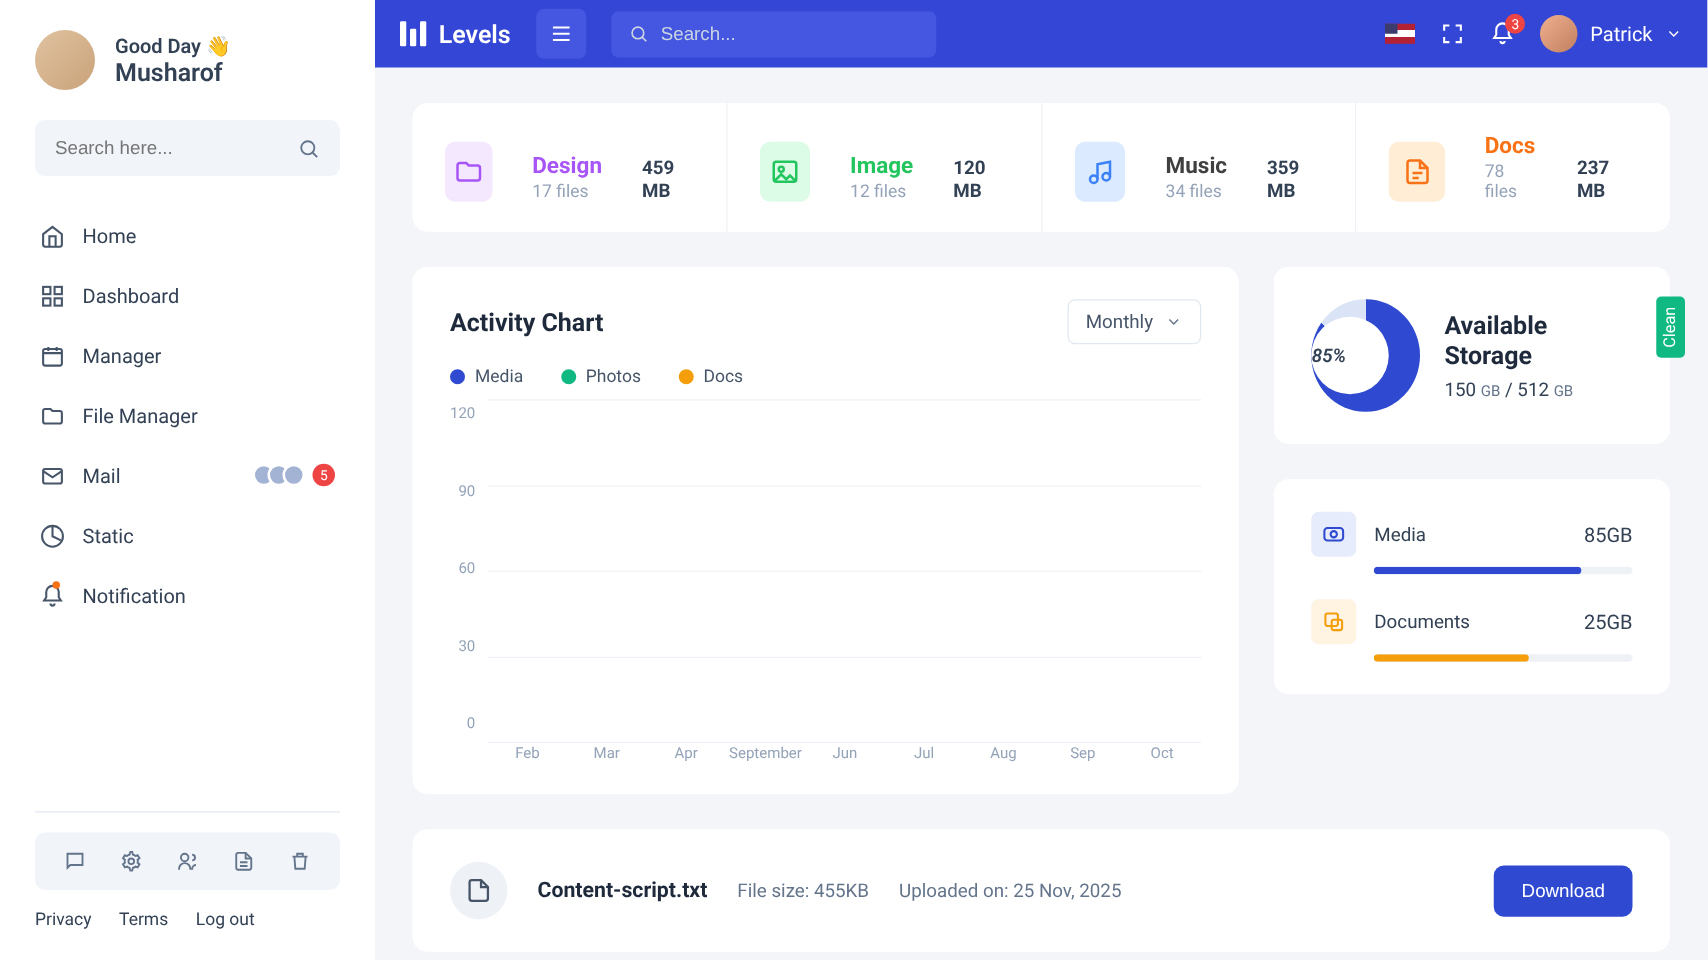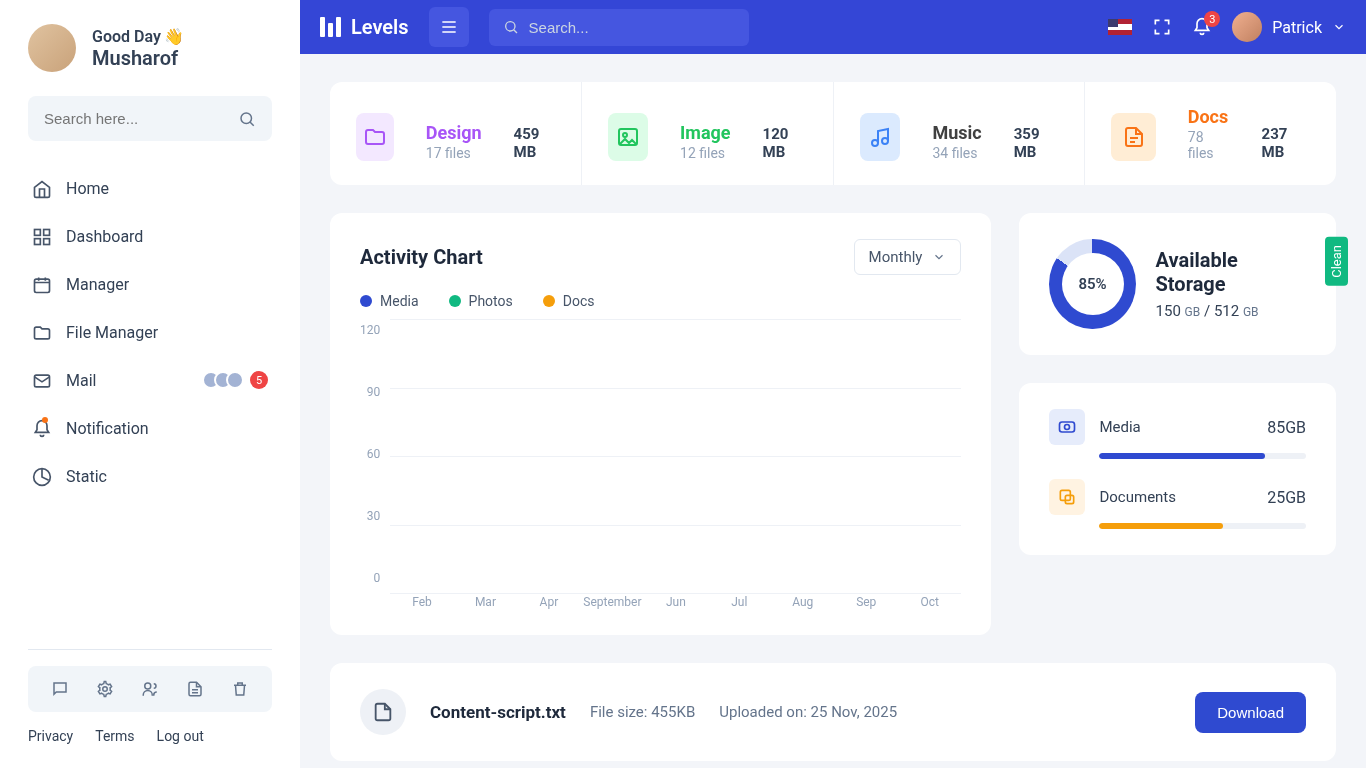--- a/index.html
+++ b/index.html
@@ -76,21 +76,21 @@
 .grid-line { position:absolute; left:0; right:0; border-top:1px solid #eef1f6; }
 .bars { position:absolute; left:0; right:0; bottom:0; top:0; display:flex; align-items:flex-end; }
 .group { flex:1; display:flex; justify-content:center; gap:4px; align-items:flex-end; }
 .bar { width:10px; border-radius:2px 2px 0 0; }
 .x-axis { display:flex; font-size:12px; color:#94a3b8; margin-top:1px; }
 .x-axis span { flex:1; text-align:center; }
 
 .side-col { flex:1; display:flex; flex-direction:column; gap:28px; }
 .storage-panel { position:relative; display:flex; align-items:center; gap:20px; }
 .clean-tab { position:absolute; right:-12px; top:24px; background:#10b981; color:#fff; writing-mode:vertical-rl; transform:rotate(180deg); padding:8px 4px; border-radius:4px; font-size:13px; cursor:pointer; }
-.donut { width:90px; height:90px; border-radius:50%; background:conic-gradient(#2f4ad0 0 85%, #dbe3f7 85% 100%); display:flex; align-items:center; justify-content:center; position:relative; }
+.donut { width:90px; height:90px; border-radius:50%; background:conic-gradient(#2f4ad0 0 85%, #dbe3f7 85% 100%); display:flex; align-items:center; justify-content:flex-start; position:relative;font-style:italic; }
 .donut::before { content:""; position:absolute; width:62px; height:62px; background:#fff; border-radius:50%; }
 .donut span { position:relative; font-weight:600; color:#334155; font-size:15px; }
 .storage-text h3 { font-size:20px; font-weight:700; line-height:1.2; }
 .storage-text .caps { font-size:15px; color:#334155; margin-top:6px; }
 .storage-text .caps small { font-size:12px; color:#64748b; }
 
 .usage-item { display:flex; flex-direction:column; gap:8px; margin-bottom:20px; }
 .usage-item:last-child{margin-bottom:0;}
 .usage-head { display:flex; align-items:center; gap:14px; }
 .usage-icon { width:36px; height:36px; border-radius:6px; display:flex; align-items:center; justify-content:center; }
@@ -180,35 +180,35 @@
               <span></span>
               <span></span>
               <span></span>
             </span>
           <span class="badge">5</span>
         </span>
       </div>
       <div class="nav-item">
         <span class="icon">
             <svg width="20" height="20" viewBox="0 0 24 24" fill="none" stroke="currentColor" stroke-width="2">
+              <path d="M12 2v10l8 4"></path>
+              <circle cx="12" cy="12" r="10"></circle>
+            </svg>
+          </span>
+        <span>Static</span>
+      </div>
+      <div class="nav-item">
+        <span class="icon">
+            <svg width="20" height="20" viewBox="0 0 24 24" fill="none" stroke="currentColor" stroke-width="2">
               <path d="M6 8a6 6 0 1112 0v5l2 3H4l2-3z"></path>
               <path d="M10 19a2 2 0 004 0"></path>
             </svg>
           </span>
         <span class="notif-dot"></span>
         <span>Notification</span>
-      </div>
-      <div class="nav-item">
-        <span class="icon">
-            <svg width="20" height="20" viewBox="0 0 24 24" fill="none" stroke="currentColor" stroke-width="2">
-              <path d="M12 2v10l8 4"></path>
-              <circle cx="12" cy="12" r="10"></circle>
-            </svg>
-          </span>
-        <span>Static</span>
       </div>
     </nav>
     <hr>
     <div class="sidebar-actions">
       <button>
           <svg width="18" height="18" viewBox="0 0 24 24" fill="none" stroke="currentColor" stroke-width="2">
             <path d="M4 4h16v12H7l-3 3z"></path>
           </svg>
         </button>
       <button>

